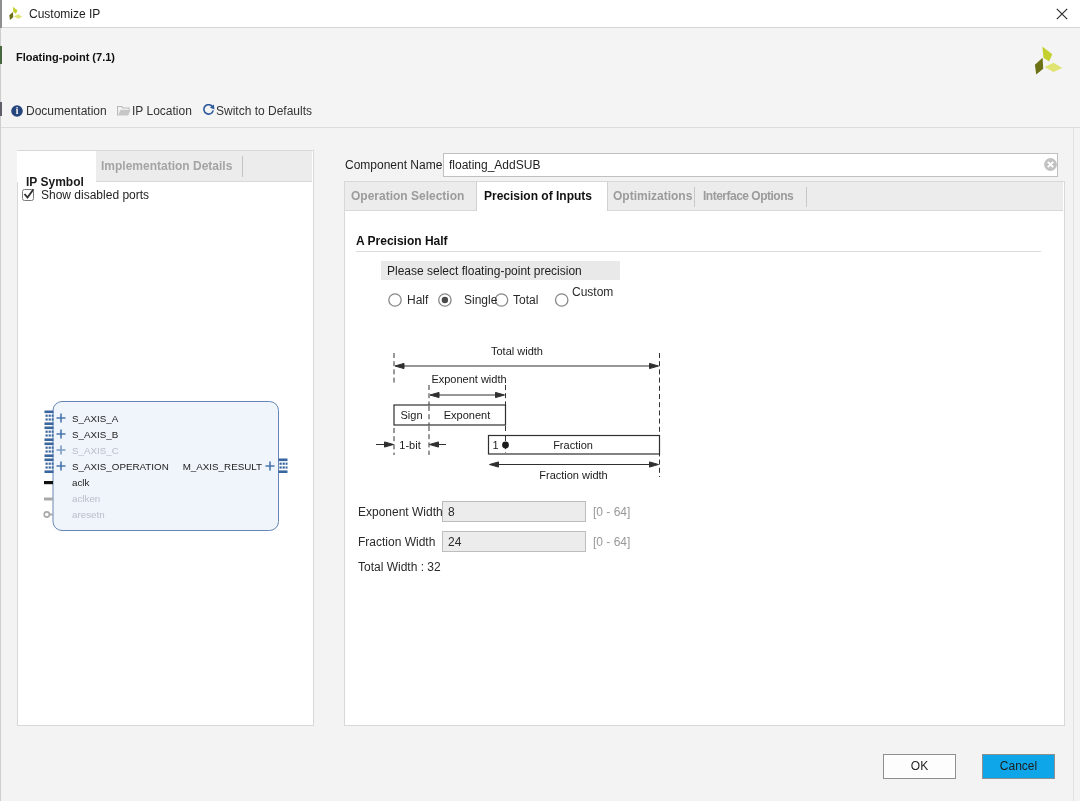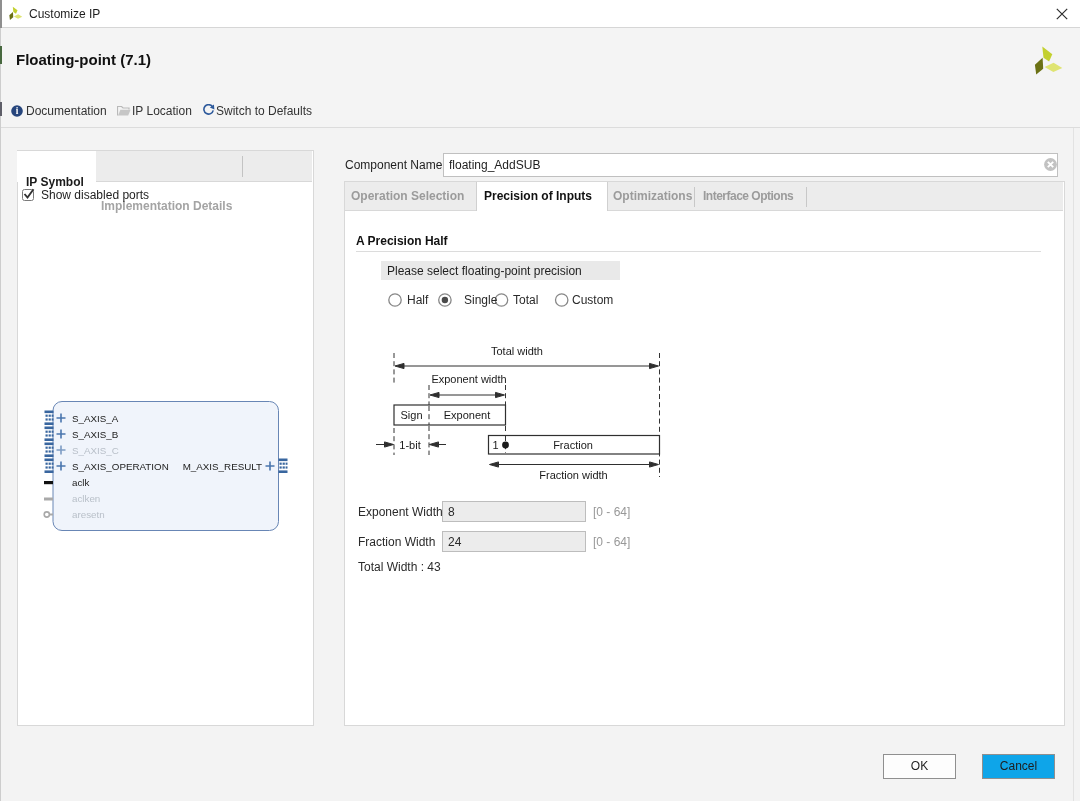--- a/index.html
+++ b/index.html
@@ -24,21 +24,21 @@
   <polygon points="12.3,2.6 22.3,10.2 19.1,17.5 13.5,13.7" fill="#c3d02e"></polygon>
   <polygon points="12.6,13.8 13.2,24.7 6.2,30.5 4.9,20.8" fill="#6b7114"></polygon>
   <polygon points="14.6,23.1 23.6,18.7 32.3,24.0 23.3,28.0" fill="#dfe472"></polygon>
 </svg>
 <div class="lbl" style="left:29px;top:7px;color:#1e1e1e;">Customize IP</div>
 <svg class="abs" style="left:1056px;top:8px;" width="12" height="12" viewBox="0 0 12 12">
   <path d="M0.8 0.8 L11.2 11.2 M11.2 0.8 L0.8 11.2" stroke="#2d2d2d" stroke-width="1.2" fill="none"></path>
 </svg>
 
 <div class="abs" style="left:0;top:28px;width:1080px;height:99px;background:#f4f4f4;border-bottom:1px solid #dcdcdc;"></div>
-<div class="lbl b" style="left:16px;top:51px;font-size:15px;color:#111;">Floating-point (7.1)</div>
+<div class="lbl b" style="left:16px;top:51px;font-size:11px;color:#111;">Floating-point (7.1)</div>
 <svg class="abs" style="left:1030px;top:44px;" width="36" height="34" viewBox="0 0 36 34">
   <polygon points="12.3,2.6 22.3,10.2 19.1,17.5 13.5,13.7" fill="#c3d02e"></polygon>
   <polygon points="12.6,13.8 13.2,24.7 6.2,30.5 4.9,20.8" fill="#6b7114"></polygon>
   <polygon points="14.6,23.1 23.6,18.7 32.3,24.0 23.3,28.0" fill="#dfe472"></polygon>
 </svg>
 
 <svg class="abs" style="left:11px;top:105px;" width="12" height="12" viewBox="0 0 14 14">
   <circle cx="7" cy="7" r="6.8" fill="#26457c"></circle>
   <text x="7" y="11" font-size="11" font-weight="bold" font-family="Liberation Serif" fill="#fff" text-anchor="middle">i</text>
 </svg>
@@ -51,21 +51,21 @@
 <svg class="abs" style="left:202px;top:104px;" width="13" height="13" viewBox="0 0 13 13">
   <path d="M10.6 2.9 A4.7 4.7 0 1 0 11.2 6.3" fill="none" stroke="#2e5a9c" stroke-width="1.6"></path>
   <polygon points="11.9,0.6 12.4,5.4 7.9,3.6" fill="#2e5a9c"></polygon>
 </svg>
 <div class="lbl" style="left:216px;top:104px;color:#333;">Switch to Defaults</div>
 
 <div class="abs" style="left:17px;top:150px;width:295px;height:574px;background:#ffffff;border:1px solid #d8d8d8;"></div>
 <div class="abs" style="left:18px;top:151px;width:294px;height:30px;background:#ececec;border-bottom:1px solid #d8d8d8;"></div>
 <div class="abs" style="left:17px;top:151px;width:79px;height:31px;background:#ffffff;"></div>
 <div class="lbl b" style="left:26px;top:159px;color:#1b1b1b;margin-top:16px;">IP Symbol</div>
-<div class="lbl b" style="left:101px;top:159px;color:#a4a4a4;margin-top:40px;">Implementation Details</div>
+<div class="lbl b" style="left:101px;top:159px;color:#a4a4a4;">Implementation Details</div>
 <div class="abs" style="left:242px;top:156px;width:1px;height:21px;background:#c3c3c3;"></div>
 
 <div class="abs" style="left:22px;top:189px;width:10px;height:10px;background:#fff;border:1.5px solid #7b7b7b;border-radius:2.5px;"></div>
 <svg class="abs" style="left:23px;top:188px;" width="12" height="12" viewBox="0 0 12 12">
   <path d="M1.5 6 L4.5 9.5 L10.5 1.2" stroke="#333" stroke-width="1.9" fill="none"></path>
 </svg>
 <div class="lbl" style="left:41px;top:188px;color:#1e1e1e;">Show disabled ports</div>
 
 <svg class="abs" style="left:40px;top:398px;" width="255" height="140" viewBox="0 0 255 140">
   <rect x="13" y="3.5" width="225.5" height="129" rx="9" fill="#f0f4fb" stroke="#6886b5" stroke-width="1"></rect>
@@ -151,21 +151,21 @@
     <circle cx="7" cy="7" r="6.2"></circle>
     <circle cx="56.9" cy="7" r="6.2"></circle>
     <circle cx="113.5" cy="7" r="6.2"></circle>
     <circle cx="173.7" cy="7" r="6.2"></circle>
   </g>
   <circle cx="56.9" cy="7" r="3.2" fill="#4a4a4a"></circle>
 </svg>
 <div class="lbl" style="left:407px;top:293px;">Half</div>
 <div class="lbl" style="left:457px;top:293px;margin-left:7px;">Single</div>
 <div class="lbl" style="left:513px;top:293px;">Total</div>
-<div class="lbl" style="left:572px;top:293px;">Custom</div>
+<div class="lbl" style="left:572px;top:285px;">Custom</div>
 
 <svg class="abs" style="left:370px;top:340px;" width="300" height="145" viewBox="0 0 300 145">
   <g stroke="#333" stroke-width="1" stroke-dasharray="5,3.2">
     <path d="M24 13 V 43"></path>
     <path d="M24 88 V 115"></path>
     <path d="M59 45 V 115"></path>
     <path d="M135.5 45 V 94"></path>
     <path d="M289.5 13 V 137"></path>
   </g>
   <g font-size="11" font-family="Liberation Sans" fill="#1a1a1a" text-anchor="middle">
@@ -203,16 +203,16 @@
 <div class="lbl" style="left:358px;top:505px;">Exponent Width</div>
 <div class="abs" style="left:442px;top:501px;width:142px;height:19px;background:#ececec;border:1px solid #bdbdbd;"></div>
 <div class="lbl" style="left:448px;top:505px;">8</div>
 <div class="lbl" style="left:593px;top:505px;color:#989898;">[0 - 64]</div>
 
 <div class="lbl" style="left:358px;top:535px;">Fraction Width</div>
 <div class="abs" style="left:442px;top:531px;width:142px;height:19px;background:#ececec;border:1px solid #bdbdbd;"></div>
 <div class="lbl" style="left:448px;top:535px;">24</div>
 <div class="lbl" style="left:593px;top:535px;color:#989898;">[0 - 64]</div>
 
-<div class="lbl" style="left:358px;top:560px;">Total Width : 43</div>
+<div class="lbl" style="left:358px;top:560px;">Total Width : 32</div>
 
 <div class="abs" style="left:883px;top:754px;width:71px;height:23px;background:#fdfdfd;border:1px solid #8f8f8f;text-align:center;font-size:12px;line-height:23px;color:#1e1e1e;">OK</div>
 <div class="abs" style="left:982px;top:754px;width:71px;height:23px;background:#0ea5e9;border:1px solid #8f8f8f;text-align:center;font-size:12px;line-height:23px;color:#1e1e1e;">Cancel</div>
 
 </body></html>

